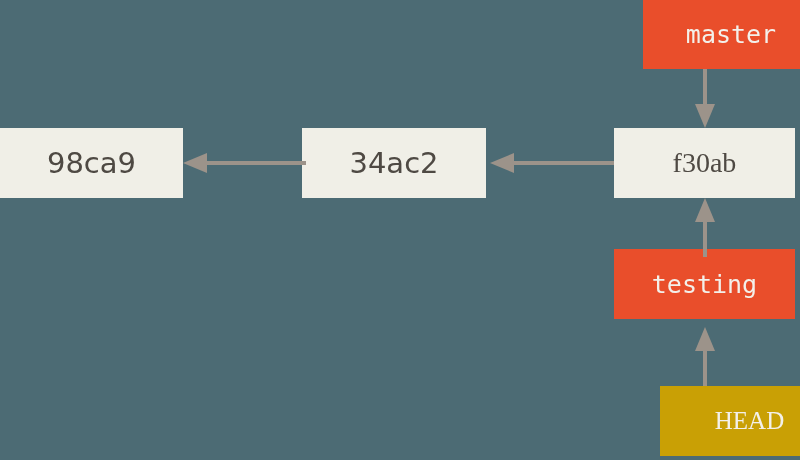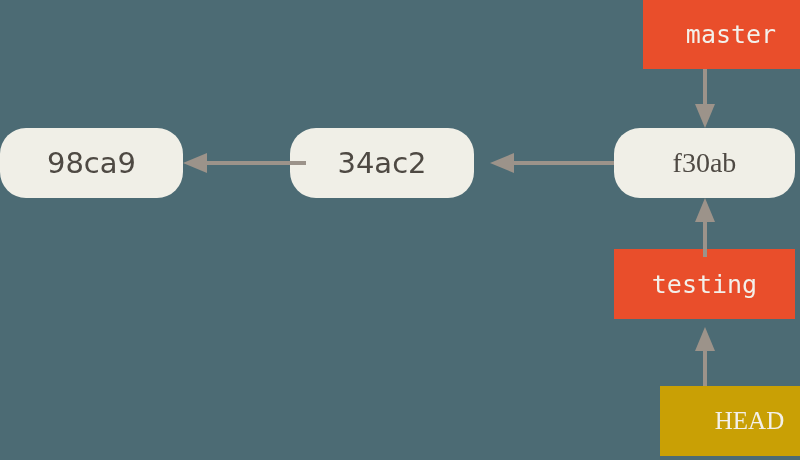--- a/index.html
+++ b/index.html
@@ -18,21 +18,20 @@
     position: absolute;
     display: flex;
     align-items: center;
     justify-content: center;
     box-sizing: border-box;
   }
   .commit {
     background: var(--commit_box_color, #f0efe7);
     color: var(--commit_text_color, #4e4943);
     font-size: 29px;
-    border-radius: 26px;
   }
   .commit.mono {
     font-family: Liberation Serif, serif;
     font-size: 28px;
   }
   .ref {
     color: var(--label_text_color, #f3f0ea);
   }
   .ref.branch {
     background: var(--branch_color, #e94e2b);
@@ -40,21 +39,21 @@
     font-size: 25px;
   }
   .ref.head {
     background: var(--head_color, #c9a005);
     font-family: Liberation Serif, serif;
     font-size: 25px;
     margin-left: 44px;
   }
   
   #commit-98ca9 { left: 0px;   top: 128px; width: 183px; height: 70px; }
-  #commit-34ac2 { left: 290px; top: 128px; width: 184px; height: 70px; }
+  #commit-34ac2 { left: 302px; top: 128px; width: 184px; height: 70px; }
   #commit-f30ab { left: 614px; top: 128px; width: 181px; height: 70px; }
   #ref-master   { left: 615px; top: 0px;   width: 176px; height: 69px; margin-left: 28px; }
   #ref-testing  { left: 614px; top: 249px; width: 181px; height: 70px; }
   #ref-head     { left: 616px; top: 386px; width: 179px; height: 70px; }
 
   
   .arrow-line {
     position: absolute;
     background: var(--arrow_color, #9c938a);
   }

